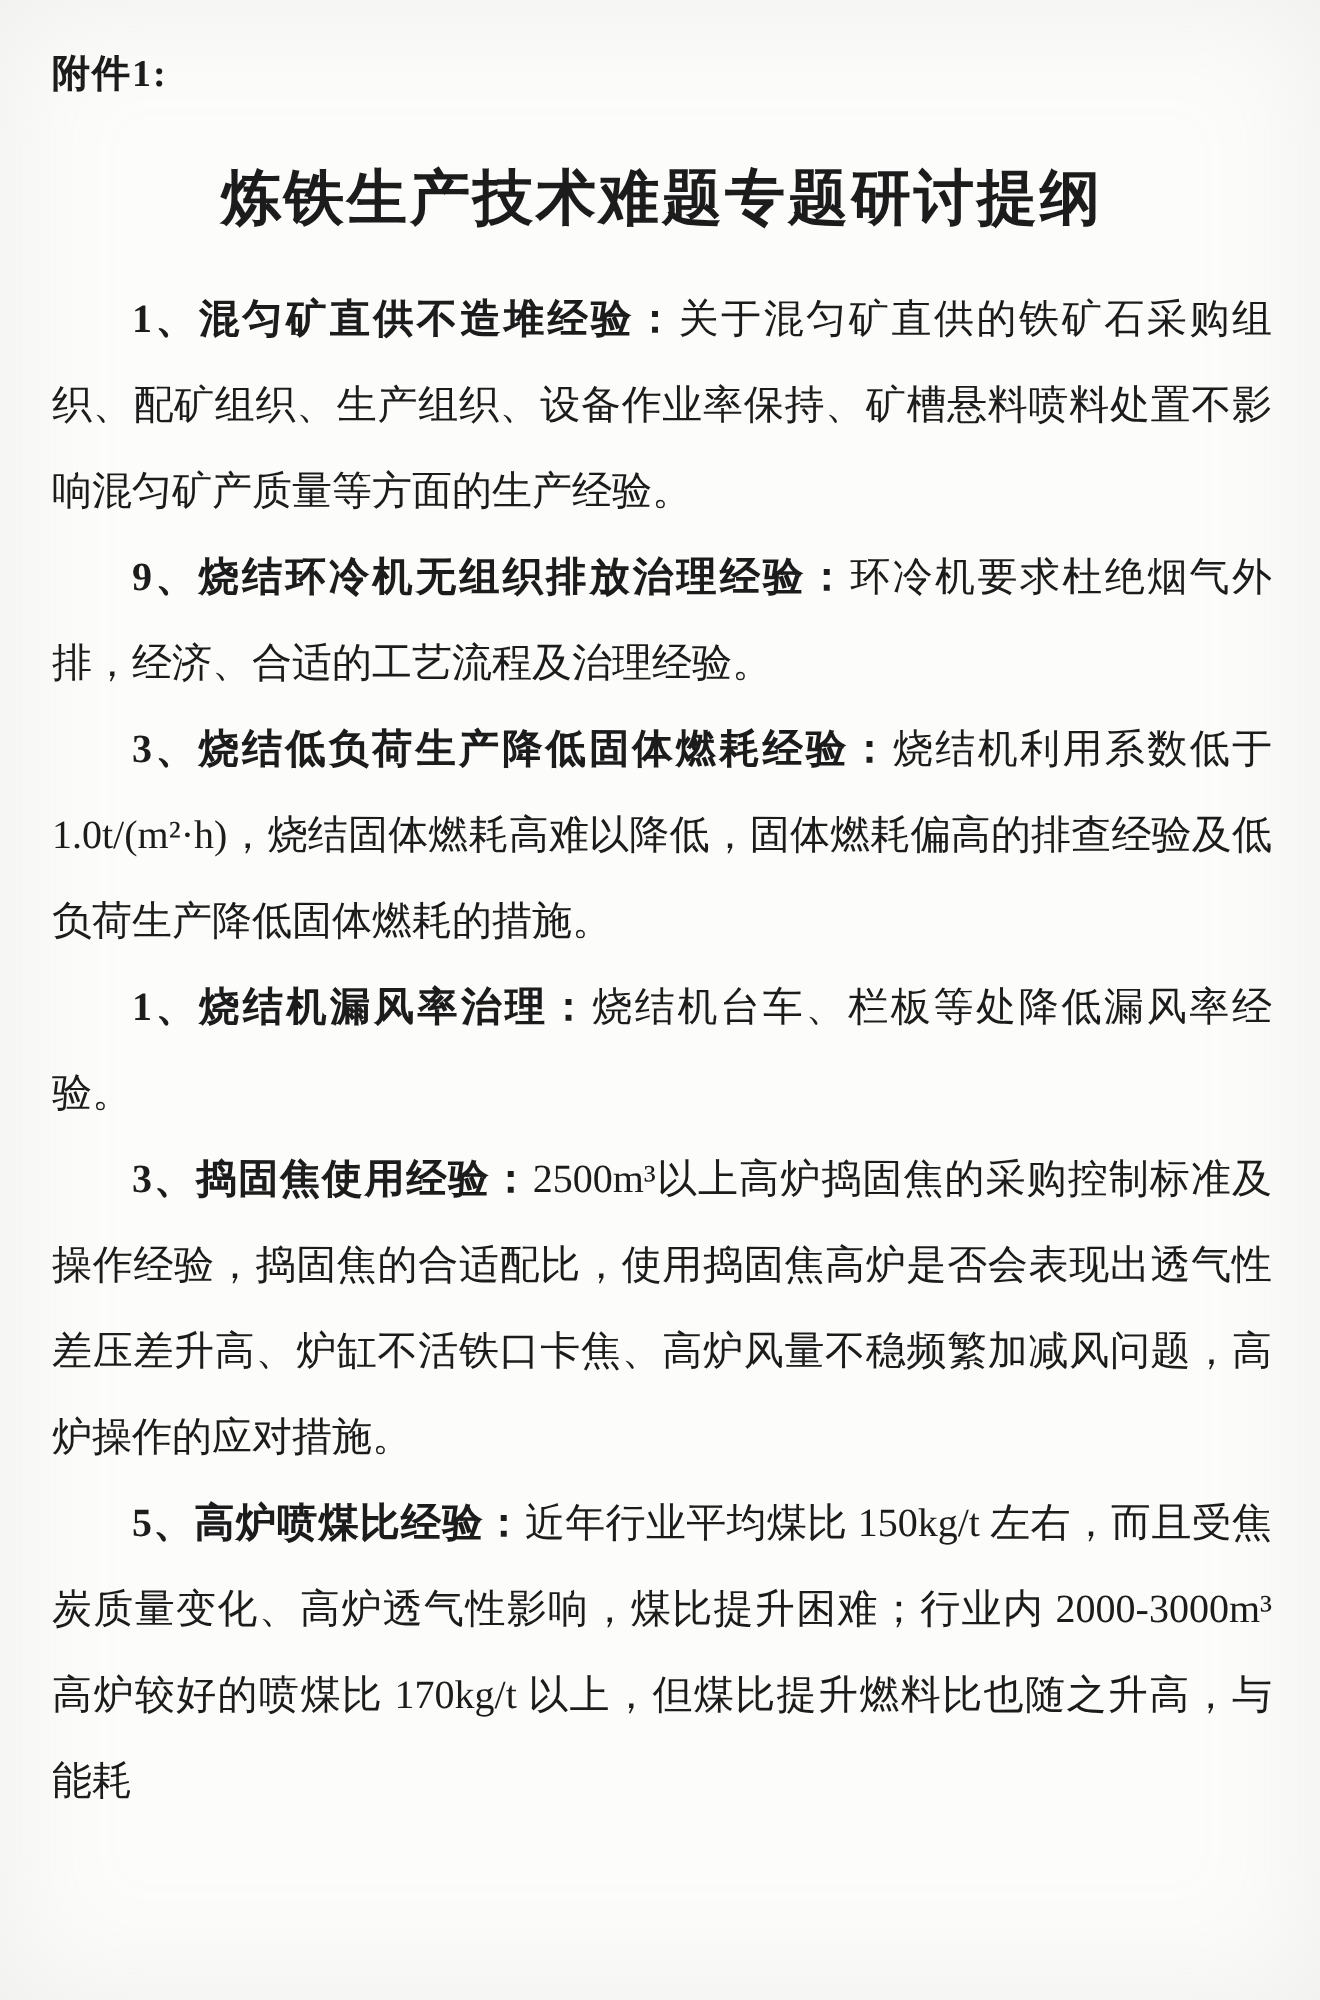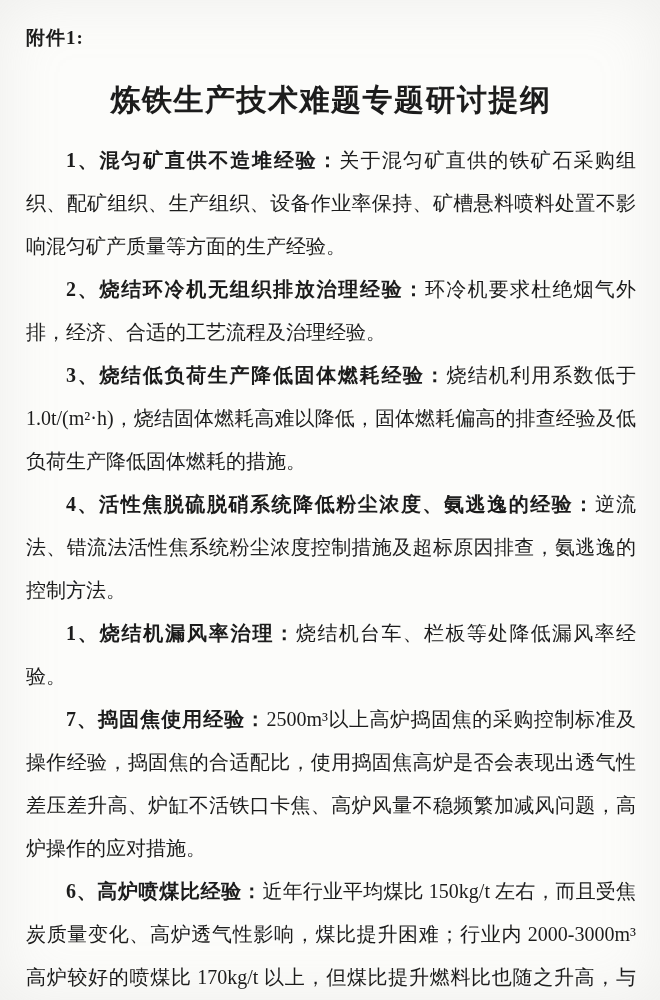--- a/index.html
+++ b/index.html
@@ -73,22 +73,21 @@
 <body>
 
 <div class="page">
 
   <div class="attachment">附件1:</div>
 
   <div class="doc-title">炼铁生产技术难题专题研讨提纲</div>
 
   <div class="content">
     <p><b>1、混匀矿直供不造堆经验：</b><span>关于混匀矿直供的铁矿石采购组织、配矿组织、生产组织、设备作业率保持、矿槽悬料喷料处置不影响混匀矿产质量等方面的生产经验。</span></p>
-    <p><b>2、烧结环冷机无组织排放治理经验：</b><span>环冷机要求杜绝烟气外排，经济、合适的工艺流程及治理经验。</span></p>
+    <p><b>9、烧结环冷机无组织排放治理经验：</b><span>环冷机要求杜绝烟气外排，经济、合适的工艺流程及治理经验。</span></p>
     <p><b>3、烧结低负荷生产降低固体燃耗经验：</b><span>烧结机利用系数低于1.0t/(m²·h)，烧结固体燃耗高难以降低，固体燃耗偏高的排查经验及低负荷生产降低固体燃耗的措施。</span></p>
-    <p><b>4、活性焦脱硫脱硝系统降低粉尘浓度、氨逃逸的经验：</b><span>逆流法、错流法活性焦系统粉尘浓度控制措施及超标原因排查，氨逃逸的控制方法。</span></p>
     <p><b>1、烧结机漏风率治理：</b><span>烧结机台车、栏板等处降低漏风率经验。</span></p>
-    <p><b>7、捣固焦使用经验：</b><span>2500m³以上高炉捣固焦的采购控制标准及操作经验，捣固焦的合适配比，使用捣固焦高炉是否会表现出透气性差压差升高、炉缸不活铁口卡焦、高炉风量不稳频繁加减风问题，高炉操作的应对措施。</span></p>
-    <p><b>6、高炉喷煤比经验：</b><span>近年行业平均煤比 150kg/t 左右，而且受焦炭质量变化、高炉透气性影响，煤比提升困难；行业内 2000-3000m³ 高炉较好的喷煤比 170kg/t 以上，但煤比提升燃料比也随之升高，与能耗</span></p>
+    <p><b>3、捣固焦使用经验：</b><span>2500m³以上高炉捣固焦的采购控制标准及操作经验，捣固焦的合适配比，使用捣固焦高炉是否会表现出透气性差压差升高、炉缸不活铁口卡焦、高炉风量不稳频繁加减风问题，高炉操作的应对措施。</span></p>
+    <p><b>5、高炉喷煤比经验：</b><span>近年行业平均煤比 150kg/t 左右，而且受焦炭质量变化、高炉透气性影响，煤比提升困难；行业内 2000-3000m³ 高炉较好的喷煤比 170kg/t 以上，但煤比提升燃料比也随之升高，与能耗</span></p>
   </div>
 
 
 </div>
 
 </body></html>

